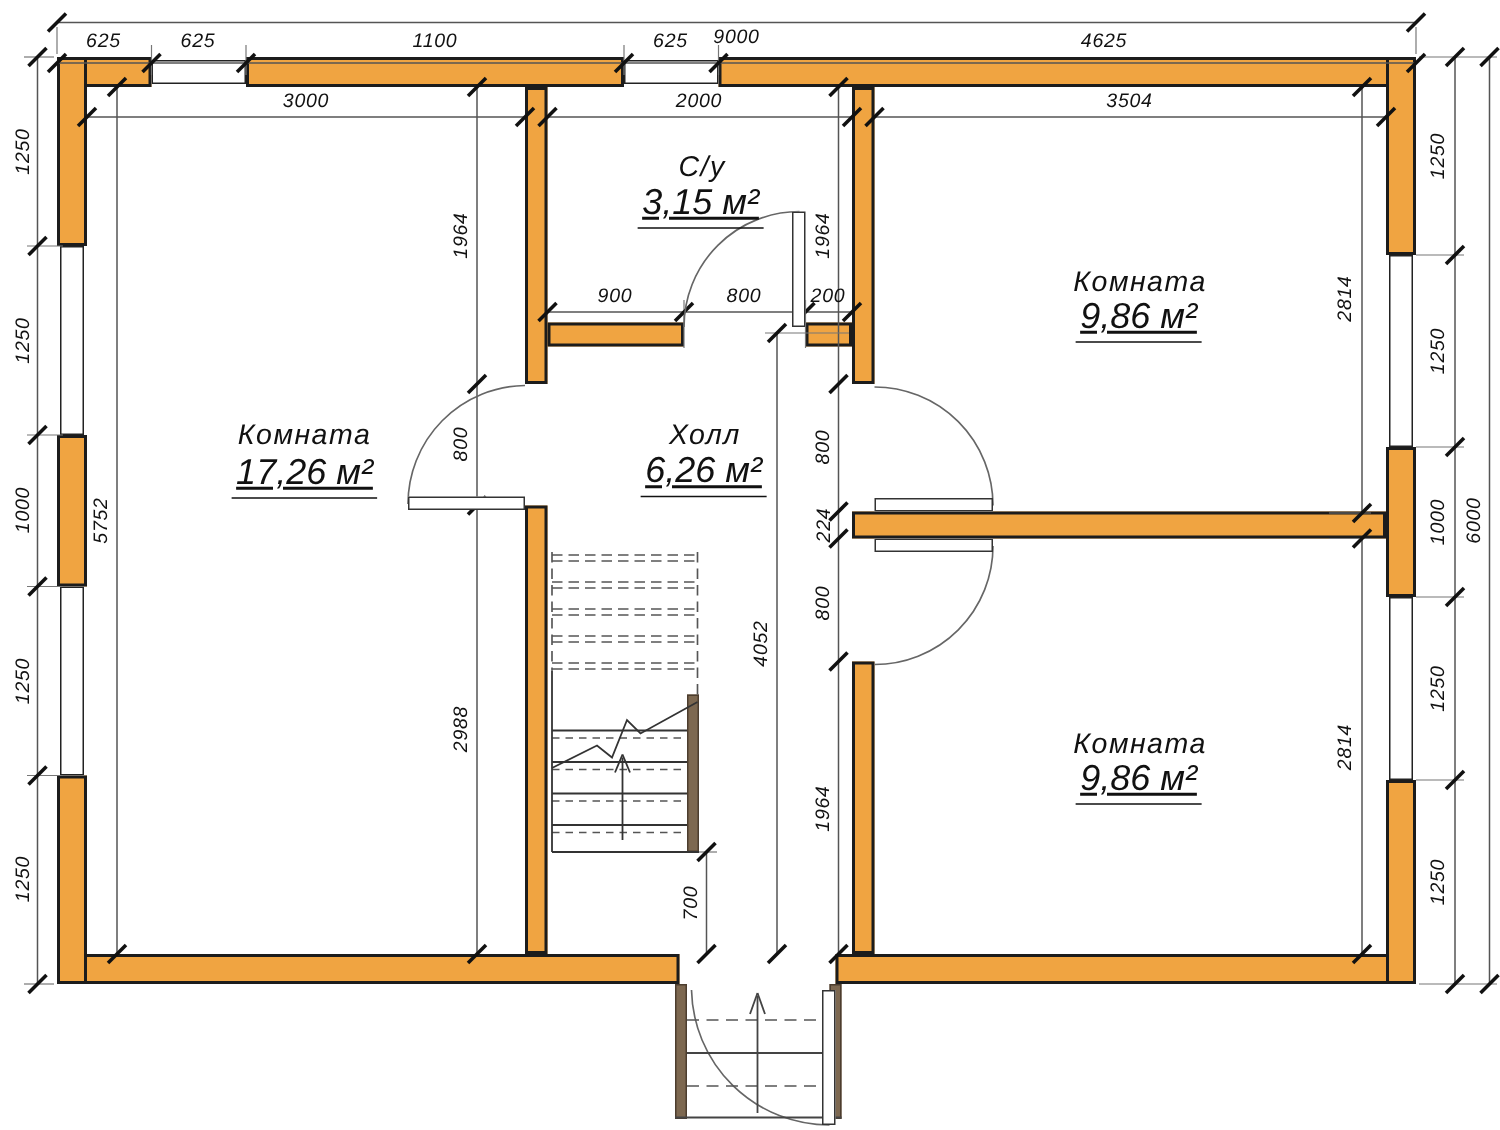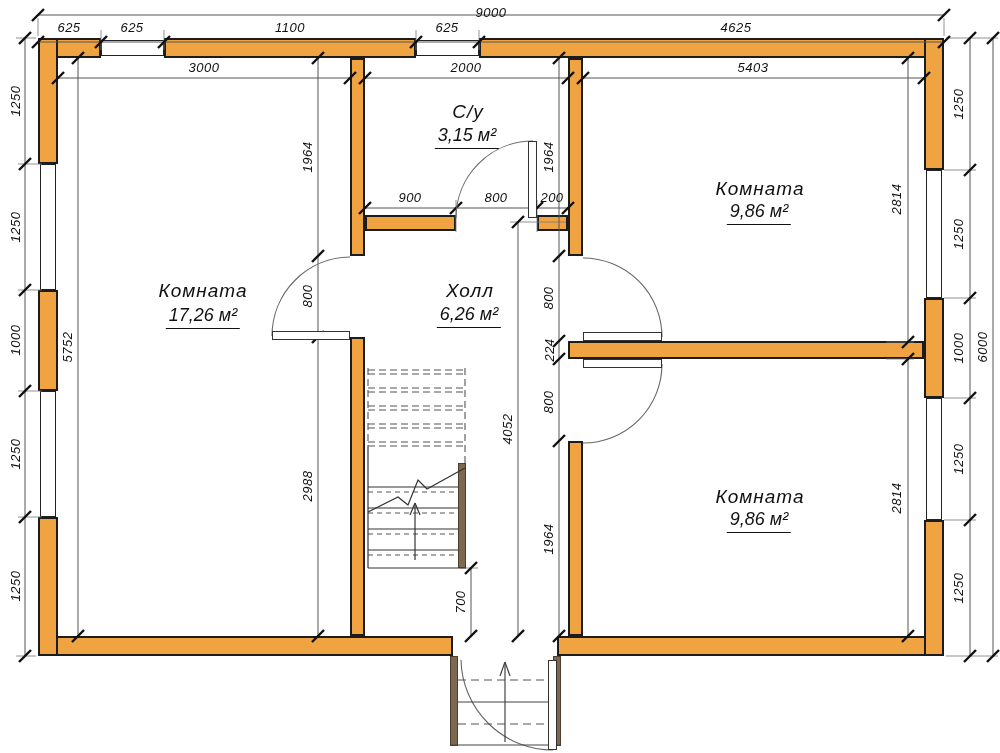--- a/index.html
+++ b/index.html
@@ -9,22 +9,22 @@
   .wall-in{position:absolute;background:#f0a441;border:2px solid #1c1c1c;box-sizing:border-box;}
   .timber{position:absolute;background:#7d6850;border:1px solid #4c3d2e;box-sizing:border-box;}
   .window{position:absolute;background:#fff;border:1px solid #222;box-sizing:border-box;}
   .leaf{position:absolute;background:#fff;border:1px solid #333;box-sizing:border-box;}
   svg.lines{position:absolute;left:0;top:0;}
   .dim,.dimv{position:absolute;font-size:13px;font-style:italic;white-space:nowrap;
       transform:translate(-50%,-50%);letter-spacing:0.5px;color:#111;}
   .dimv{transform:translate(-50%,-50%) rotate(-90deg);}
   .room-name{position:absolute;font-size:19px;font-style:italic;white-space:nowrap;
       transform:translate(-50%,-50%);letter-spacing:1px;}
-  .room-area{position:absolute;font-size:18px;font-style:italic;white-space:nowrap;
-      transform:translate(-50%,-50%);border-bottom:1.5px solid #111;padding:0 3px 2px 3px;}
+  .room-area{position:absolute;font-size:24px;font-style:italic;white-space:nowrap;
+      transform:translate(-50%,-50%);border-bottom:1.5px solid #111;padding:0 3px 2px 3px;text-decoration:underline;}
 </style>
 </head>
 <body>
 
 <div id="plan">
 
   <div class="wall" style="left:38px;top:38px;width:63px;height:20px"></div>
   <div class="wall" style="left:164px;top:38px;width:252px;height:20px"></div>
   <div class="wall" style="left:479px;top:38px;width:465px;height:20px"></div>
 
@@ -235,29 +235,29 @@
   <div class="room-area" style="left:203px;top:317px">17,26 м²</div>
   <div class="room-name" style="left:470px;top:291px">Холл</div>
   <div class="room-area" style="left:469px;top:316px">6,26 м²</div>
   <div class="room-name" style="left:468px;top:112px">С/у</div>
   <div class="room-area" style="left:467px;top:137px">3,15 м²</div>
   <div class="room-name" style="left:760px;top:189px">Комната</div>
   <div class="room-area" style="left:759px;top:213px">9,86 м²</div>
   <div class="room-name" style="left:760px;top:497px">Комната</div>
   <div class="room-area" style="left:759px;top:521px">9,86 м²</div>
 
-  <div class="dim" style="left:491px;top:12px">9000</div>
+  <div class="dim" style="left:491px;top:24px">9000</div>
   <div class="dim" style="left:69px;top:27px">625</div>
   <div class="dim" style="left:132px;top:27px">625</div>
   <div class="dim" style="left:290px;top:27px">1100</div>
   <div class="dim" style="left:447px;top:27px">625</div>
   <div class="dim" style="left:736px;top:27px">4625</div>
   <div class="dim" style="left:204px;top:67px">3000</div>
   <div class="dim" style="left:466px;top:67px">2000</div>
-  <div class="dim" style="left:753px;top:67px">5403</div>
+  <div class="dim" style="left:753px;top:67px">3504</div>
   <div class="dim" style="left:410px;top:197px">900</div>
   <div class="dim" style="left:496px;top:197px">800</div>
   <div class="dim" style="left:552px;top:197px">200</div>
 
   <div class="dimv" style="left:15px;top:101px">1250</div>
   <div class="dimv" style="left:15px;top:227px">1250</div>
   <div class="dimv" style="left:15px;top:340px">1000</div>
   <div class="dimv" style="left:15px;top:454px">1250</div>
   <div class="dimv" style="left:15px;top:586px">1250</div>
   <div class="dimv" style="left:67px;top:347px">5752</div>

